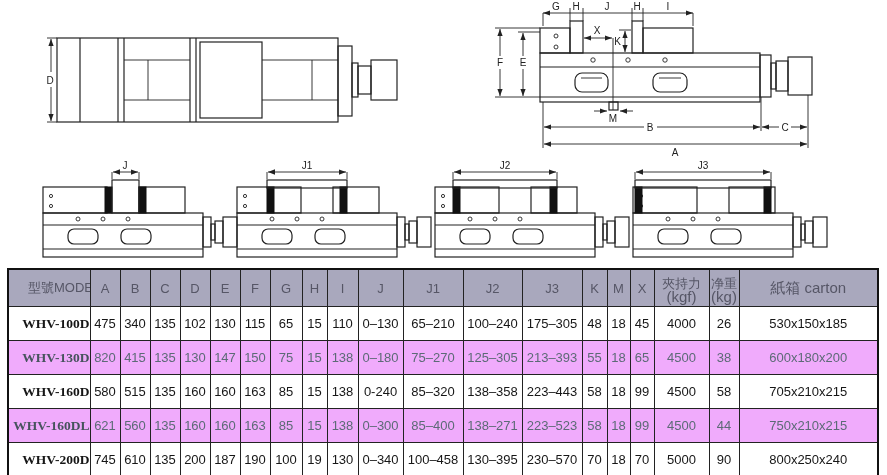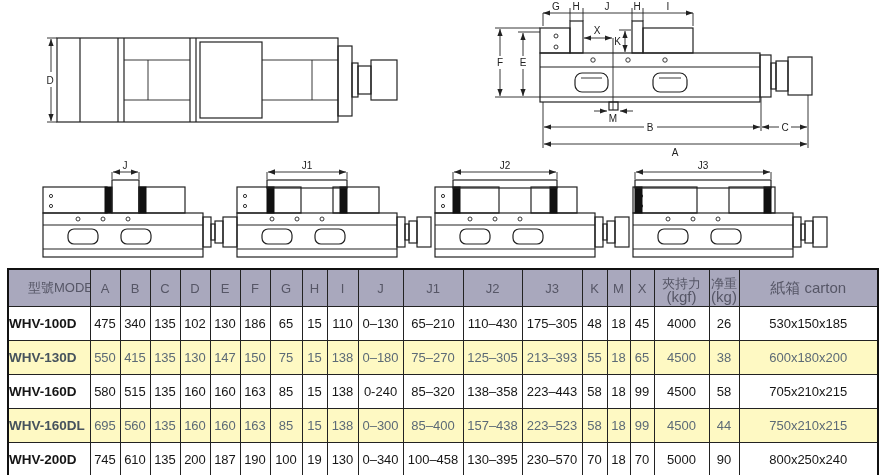--- a/index.html
+++ b/index.html
@@ -14,22 +14,22 @@
   
   table#spec{position:absolute;left:7px;top:268px;width:872px;border-collapse:collapse;
              table-layout:fixed;border:2px solid #111;}
   #spec th,#spec td{border:1px solid #222;text-align:center;vertical-align:middle;
              padding:0;overflow:hidden;white-space:nowrap;}
   #spec thead th{height:36px;background:#a9a8bd;color:#565666;font-weight:normal;font-size:13px;}
   #spec thead th .unit{display:block;font-size:15px;line-height:8px;color:#565666;}
   #spec thead th.model-h{text-align:left;padding-left:19px;}
   #spec thead th.carton-h{font-size:15px;}
   #spec tbody td{height:33px;font-size:13px;background:#fff;color:#161616;}
-  #spec tbody td.model{text-align:left;font-weight:bold;font-size:13.5px;}
-  #spec tbody tr.hl td{background:#fef9c3;color:#5c6a76;}
+  #spec tbody td.model{text-align:right;font-weight:bold;font-size:13.5px;font-family:Liberation Serif, serif;}
+  #spec tbody tr.hl td{background:#f0abfc;color:#5c6a76;}
   #spec tbody tr.hl td.model{color:#46535d;}
 </style>
 </head>
 <body>
 
 <div id="page">
 
   <svg style="left:30px;top:0;" width="410" height="160" viewBox="30 0 410 160">
     <defs>
       <marker id="m1e" markerWidth="9" markerHeight="7" refX="8" refY="3.5" orient="auto">
@@ -298,38 +298,38 @@
       </tr>
     </thead>
     <tbody>
         <tr>
           <td class="model">WHV-100D</td>
           <td>475</td>
           <td>340</td>
           <td>135</td>
           <td>102</td>
           <td>130</td>
-          <td>186</td>
+          <td>115</td>
           <td>65</td>
           <td>15</td>
           <td>110</td>
           <td>0–130</td>
           <td>65–210</td>
-          <td>110–430</td>
+          <td>100–240</td>
           <td>175–305</td>
           <td>48</td>
           <td>18</td>
           <td>45</td>
           <td>4000</td>
           <td>26</td>
           <td>530x150x185</td>
         </tr>
         <tr class="hl">
           <td class="model">WHV-130D</td>
-          <td>550</td>
+          <td>820</td>
           <td>415</td>
           <td>135</td>
           <td>130</td>
           <td>147</td>
           <td>150</td>
           <td>75</td>
           <td>15</td>
           <td>138</td>
           <td>0–180</td>
           <td>75–270</td>
@@ -359,32 +359,32 @@
           <td>223–443</td>
           <td>58</td>
           <td>18</td>
           <td>99</td>
           <td>4500</td>
           <td>58</td>
           <td>705x210x215</td>
         </tr>
         <tr class="hl">
           <td class="model">WHV-160DL</td>
-          <td>695</td>
+          <td>621</td>
           <td>560</td>
           <td>135</td>
           <td>160</td>
           <td>160</td>
           <td>163</td>
           <td>85</td>
           <td>15</td>
           <td>138</td>
           <td>0–300</td>
           <td>85–400</td>
-          <td>157–438</td>
+          <td>138–271</td>
           <td>223–523</td>
           <td>58</td>
           <td>18</td>
           <td>99</td>
           <td>4500</td>
           <td>44</td>
           <td>750x210x215</td>
         </tr>
         <tr>
           <td class="model">WHV-200D</td>

